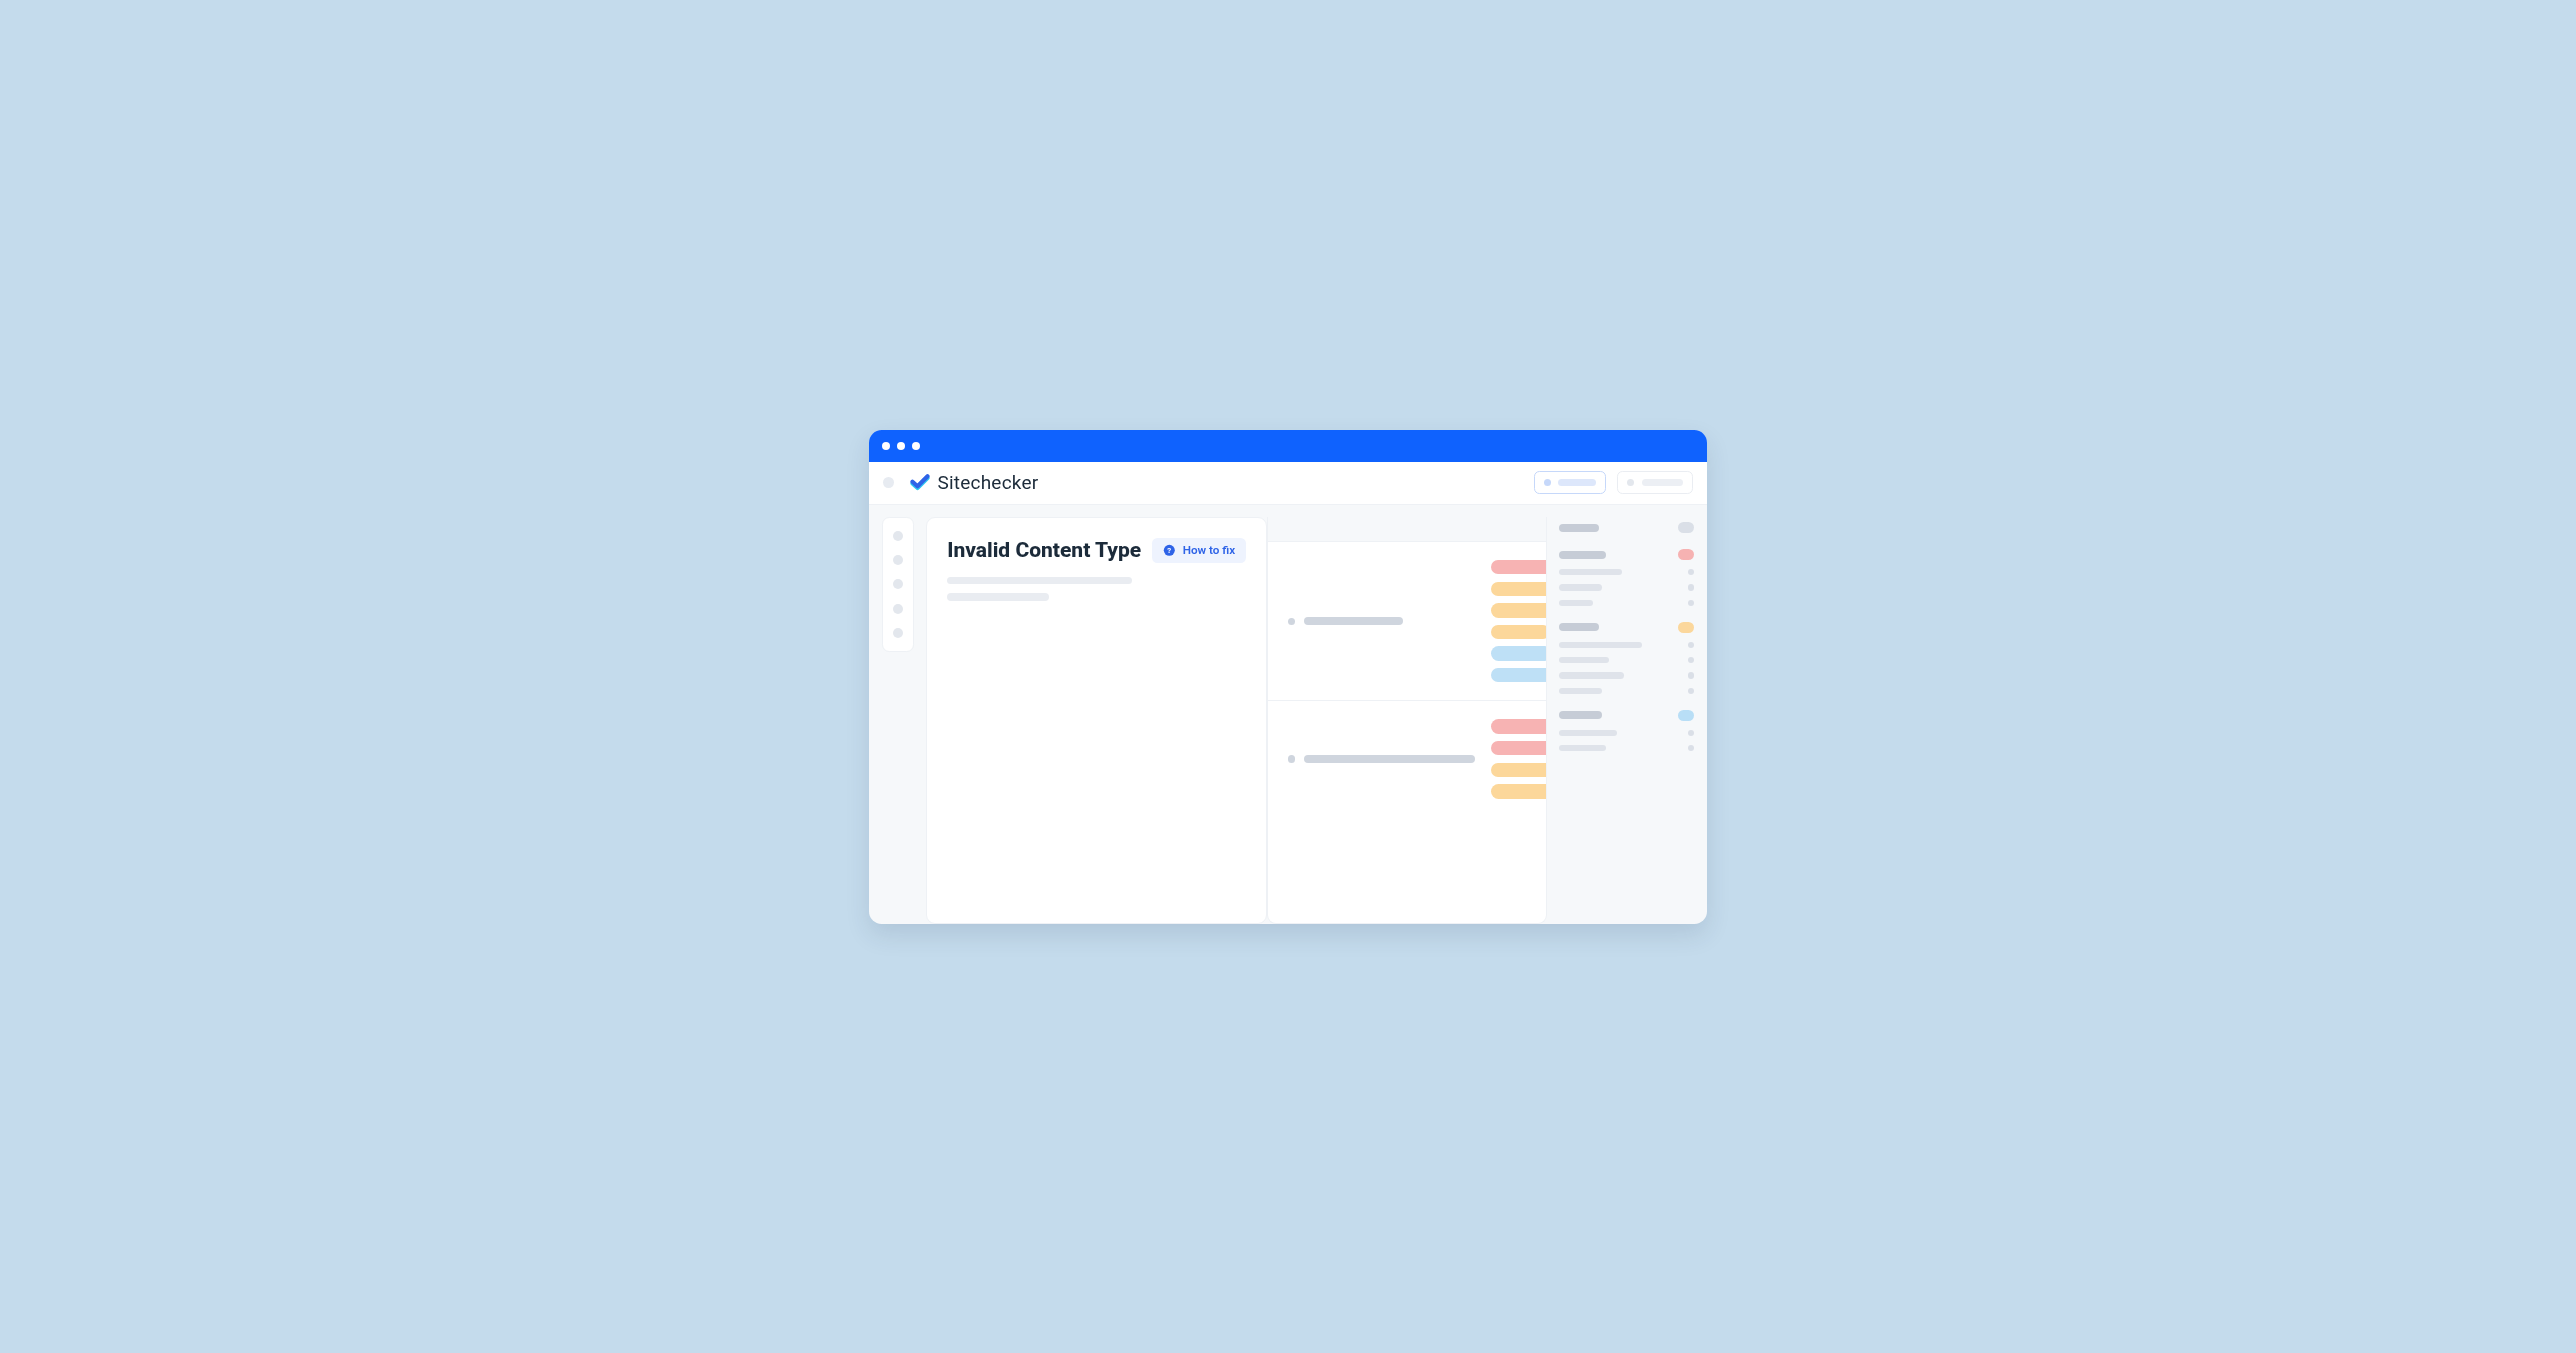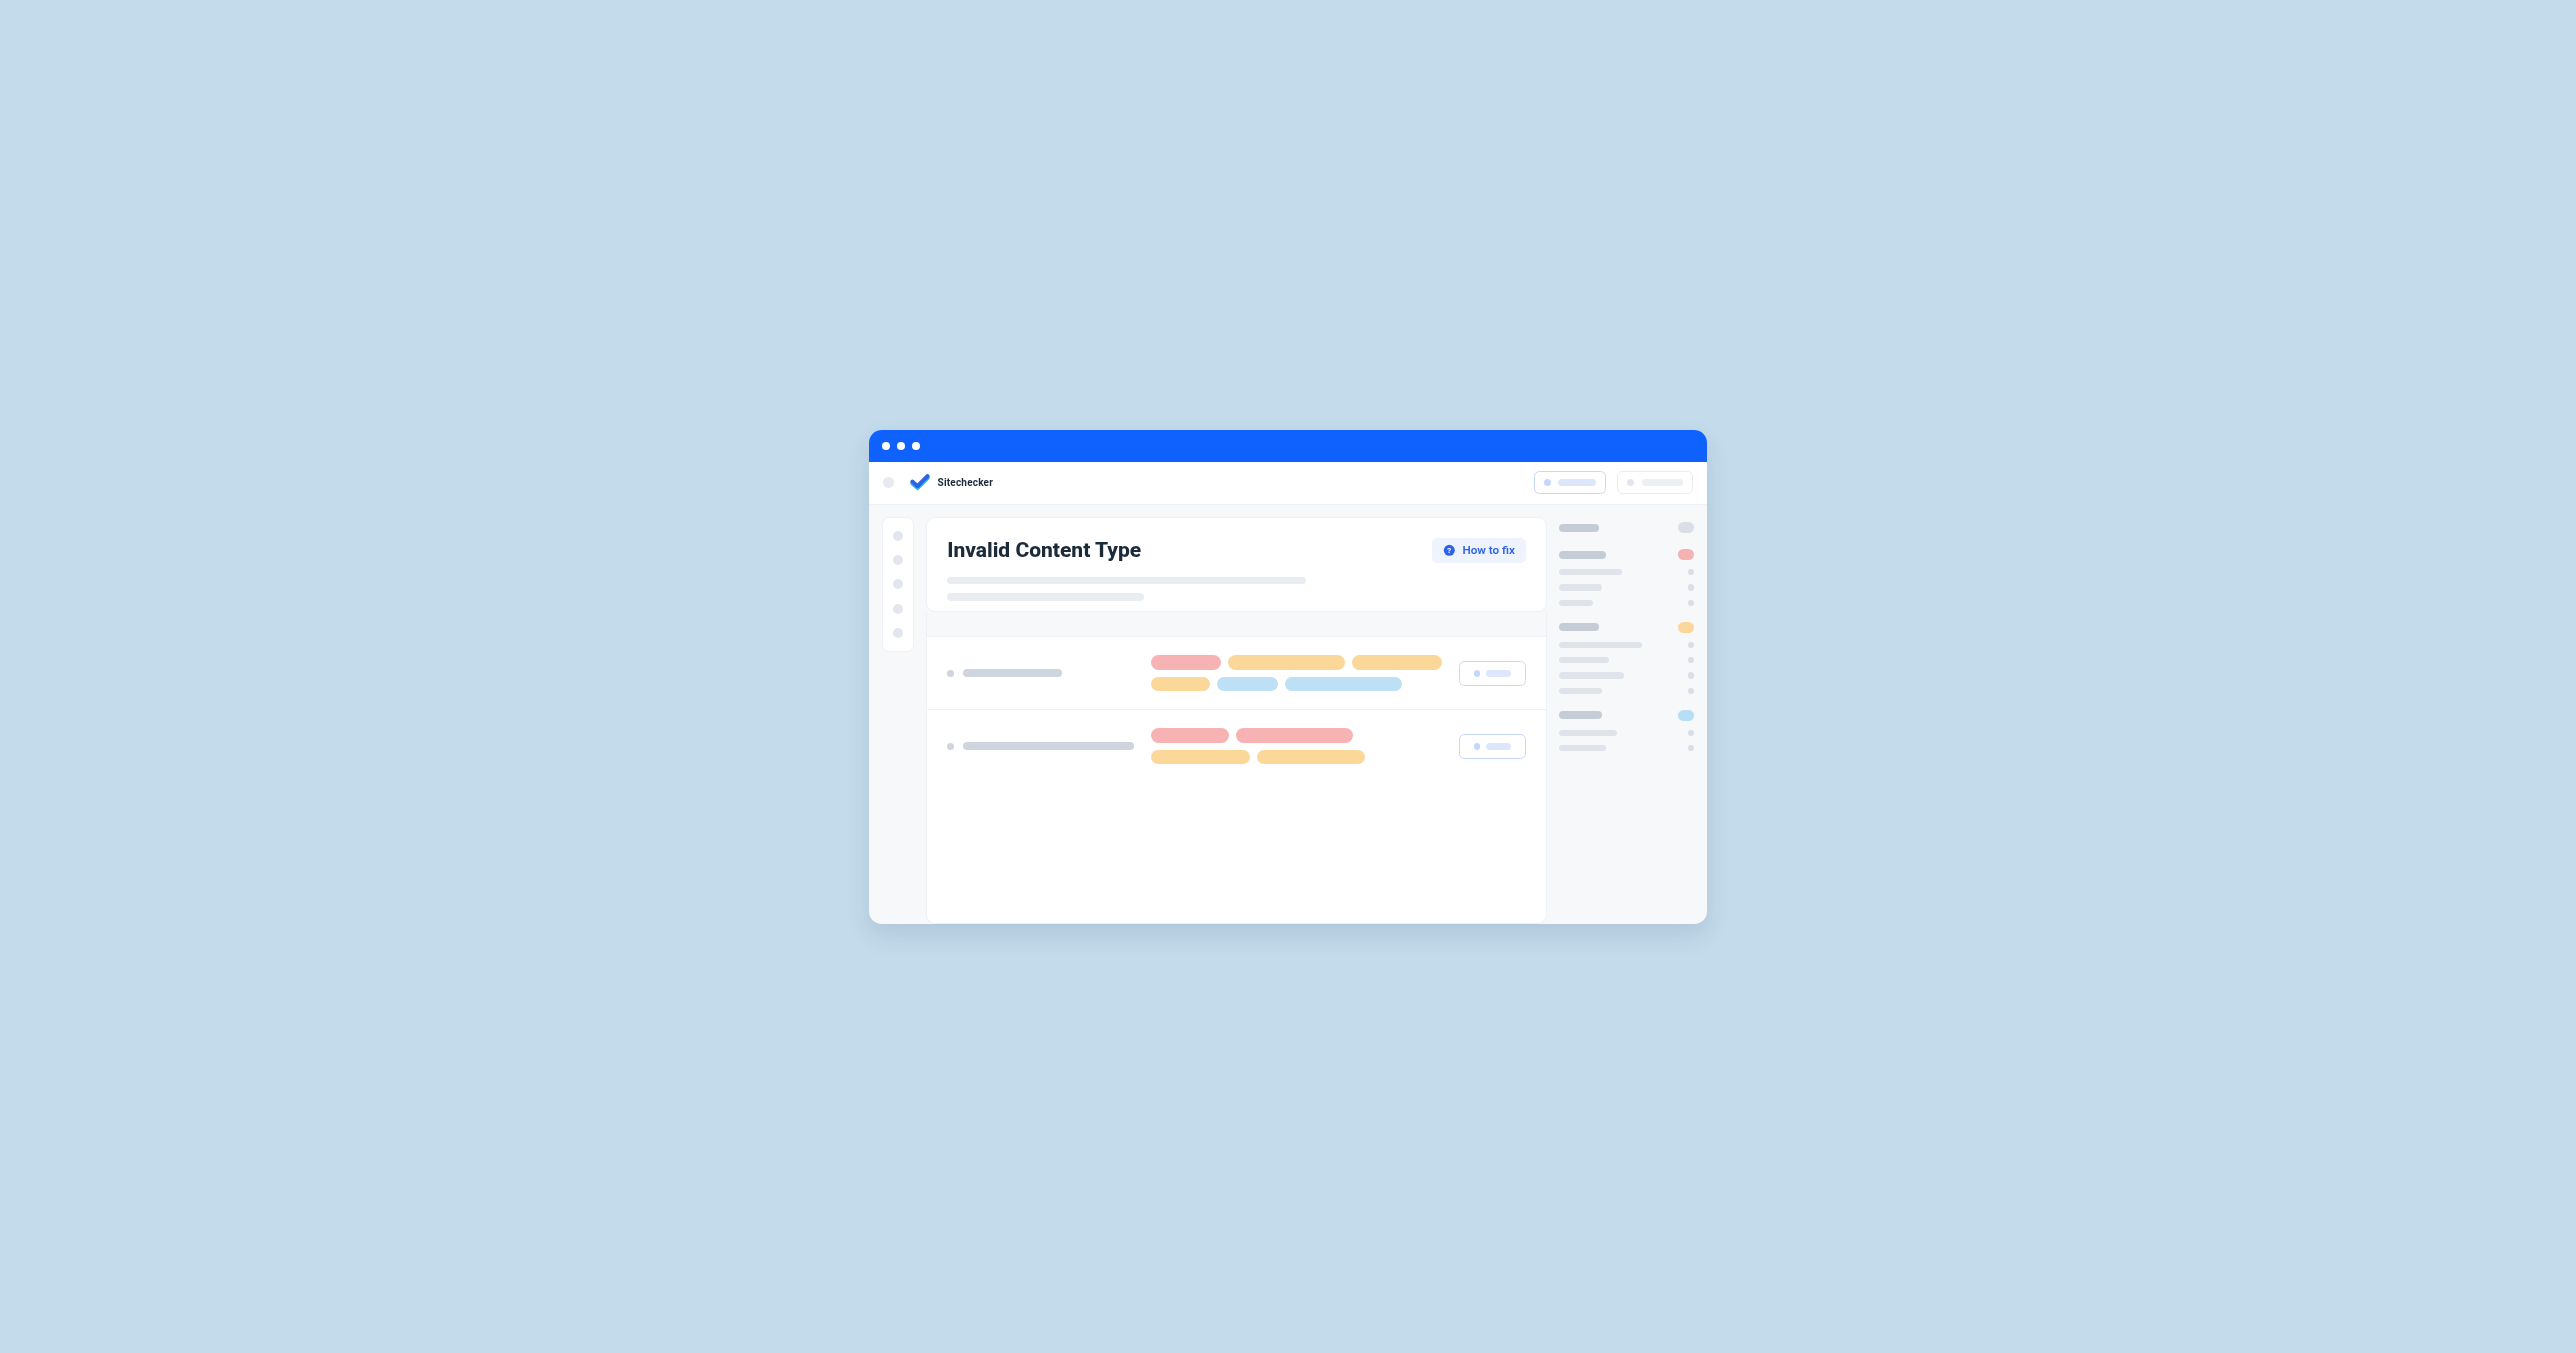--- a/index.html
+++ b/index.html
@@ -43,21 +43,21 @@
   .menu-dot {
     width: 10.8px; height: 10.8px; border-radius: 50%;
     background: #E7EBF1;
   }
   .logo {
     display: flex; align-items: center; gap: 7.2px;
     margin-left: 5.4px;
   }
   .logo svg { width: 20px; height: 20px; display:block; }
   .logo-text {
-    font-weight: 700; font-size: 10px; color: #1C2B3A;
+    font-weight: 400; font-size: 19px; color: #1C2B3A;
     letter-spacing: 0.2px;
   }
   .topbar-spacer { flex: 1; }
   .chip-btn {
     height: 23.4px; border-radius: 5.4px;
     display: flex; align-items: center; gap: 7.2px;
     padding: 0 9px;
   }
   .chip-btn.primary { border: 1.4px solid #C6D8FA; }
   .chip-btn.primary .dot { width:7.2px; height:7.2px; border-radius:50%; background:#C6D8FA; }
@@ -77,21 +77,21 @@
     width: 32px;
     background: #fff;
     border-radius: 7.2px;
     padding: 12.6px 0;
     display: flex; flex-direction: column; align-items: center; gap: 14.4px;
     border: 0.9px solid #EEF1F5;
     align-self: flex-start;
   }
   .leftrail .rdot { width:10px; height:10px; border-radius:50%; background:#E3E7ED; }
 
-  .center-col { flex:1; display:flex; flex-direction:column; gap:0; min-width:0; height:100%; }
+  .center-col { flex:1; display:flex; flex-direction:row; gap:0; min-width:0; height:100%; }
 
   .card {
     background:#fff; border-radius:9px; border:0.9px solid #EEF1F5;
     padding: 20px 20px 10.8px 20px;
   }
   .card-head { display:flex; align-items:center; gap:10.8px; }
   .card-title { font-size:21px; font-weight:800; color:#1C2B3A; flex:1; }
   .howto {
     display:flex; align-items:center; gap:7.2px;
     background:#EEF3FE; color:#2E63E7;

